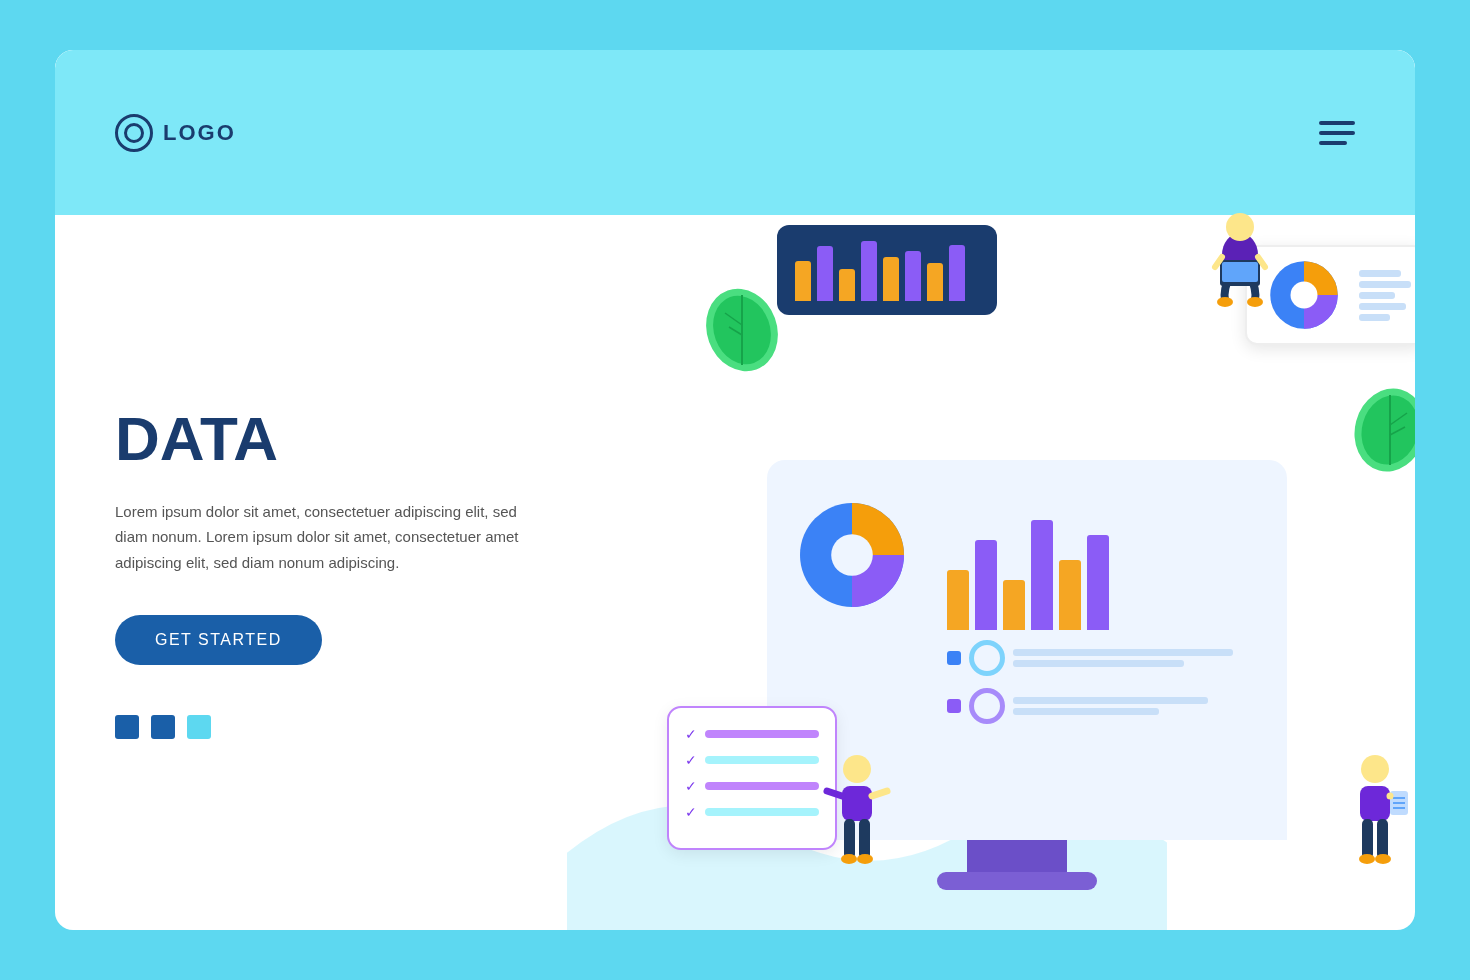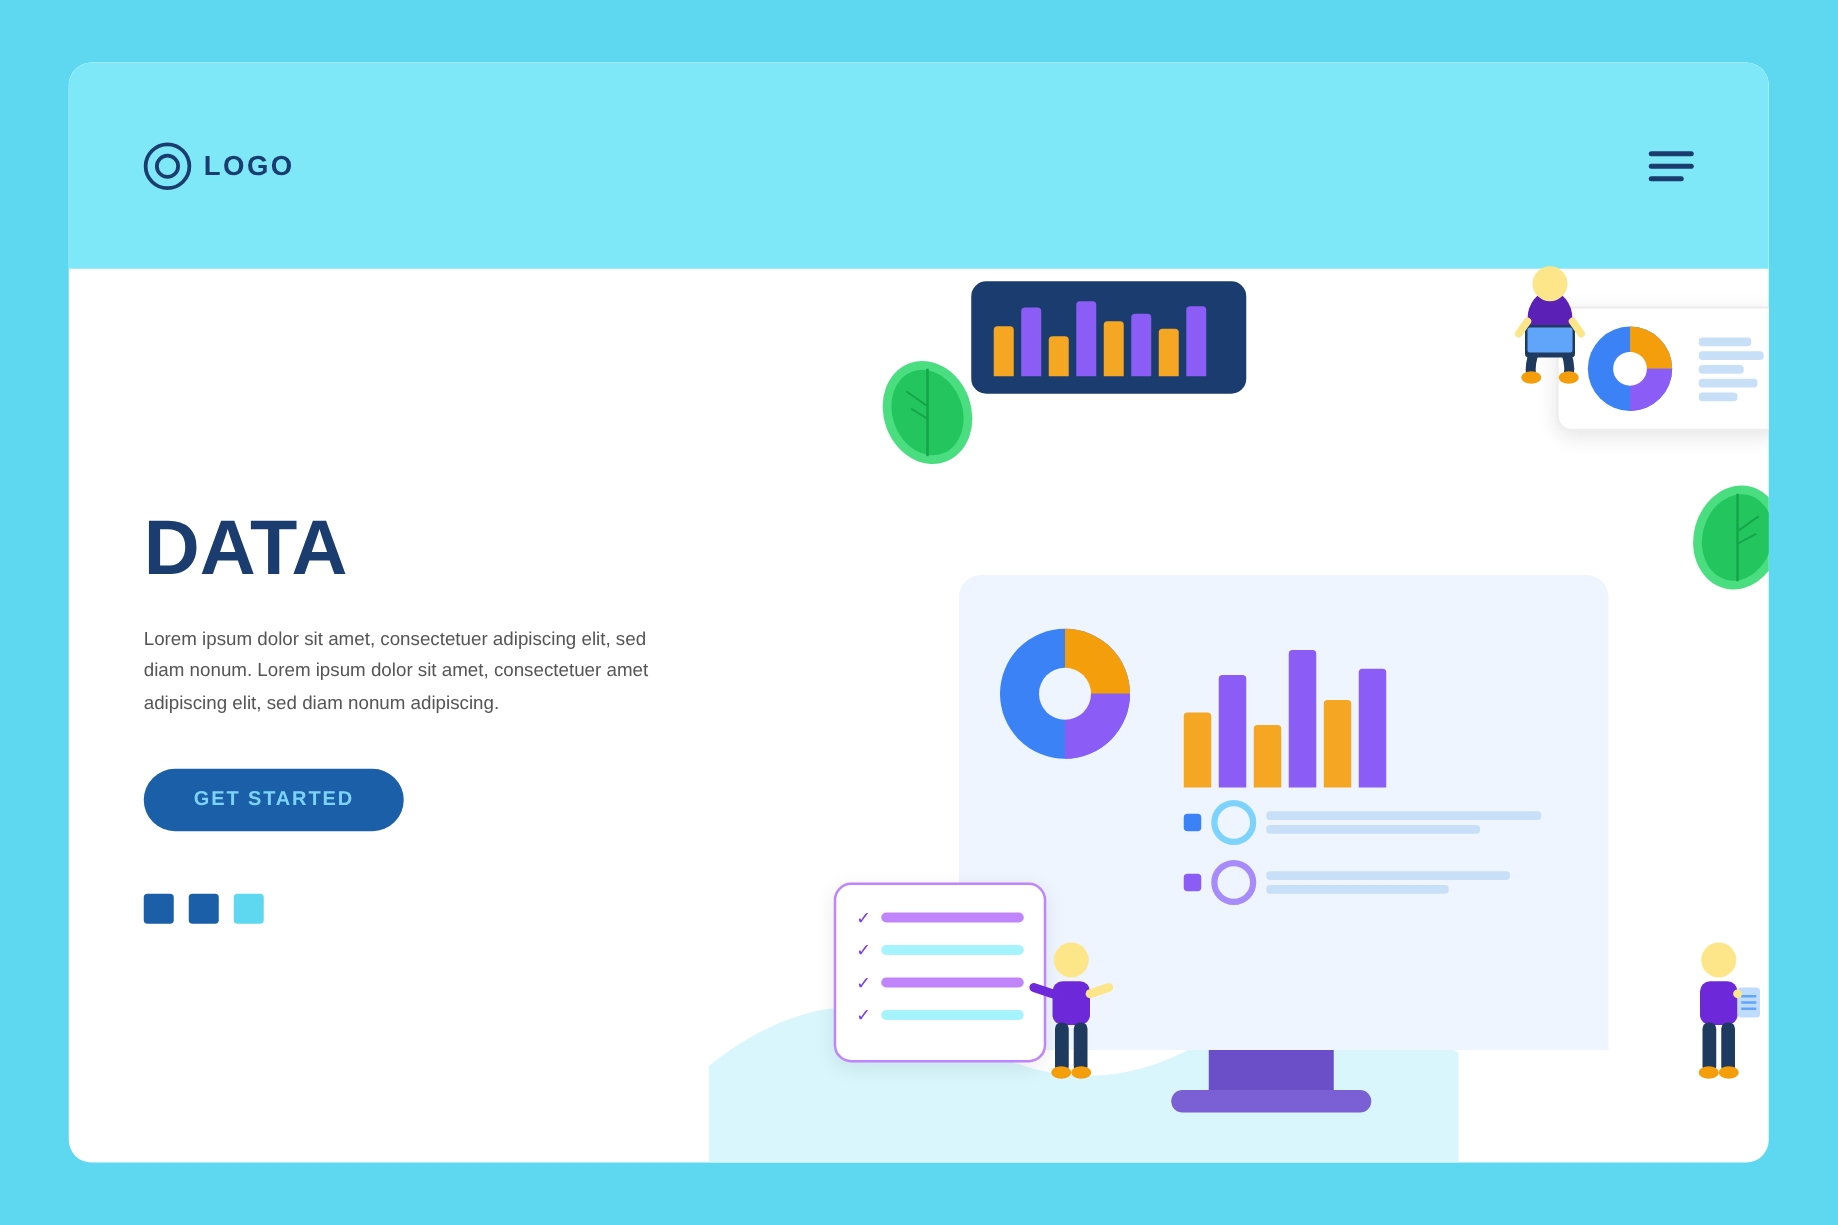--- a/index.html
+++ b/index.html
@@ -139,26 +139,26 @@
     .hero-title span { display: block; }
     .hero-desc {
       font-size: 15px;
       color: #555;
       line-height: 1.7;
       max-width: 420px;
       margin-bottom: 40px;
     }
     .get-started-btn {
       background: #1a5fa8;
-      color: #7dd3fc;
+      color: #ffffff;
       border: none;
       border-radius: 30px;
       padding: 16px 40px;
       font-size: 16px;
-      font-weight: 700;
+      font-weight: 400;
       cursor: pointer;
       letter-spacing: 1.5px;
       width: fit-content;
       margin-bottom: 40px;
     }
     .dots-row {
       display: flex;
       gap: 12px;
       margin-top: 10px;
     }

